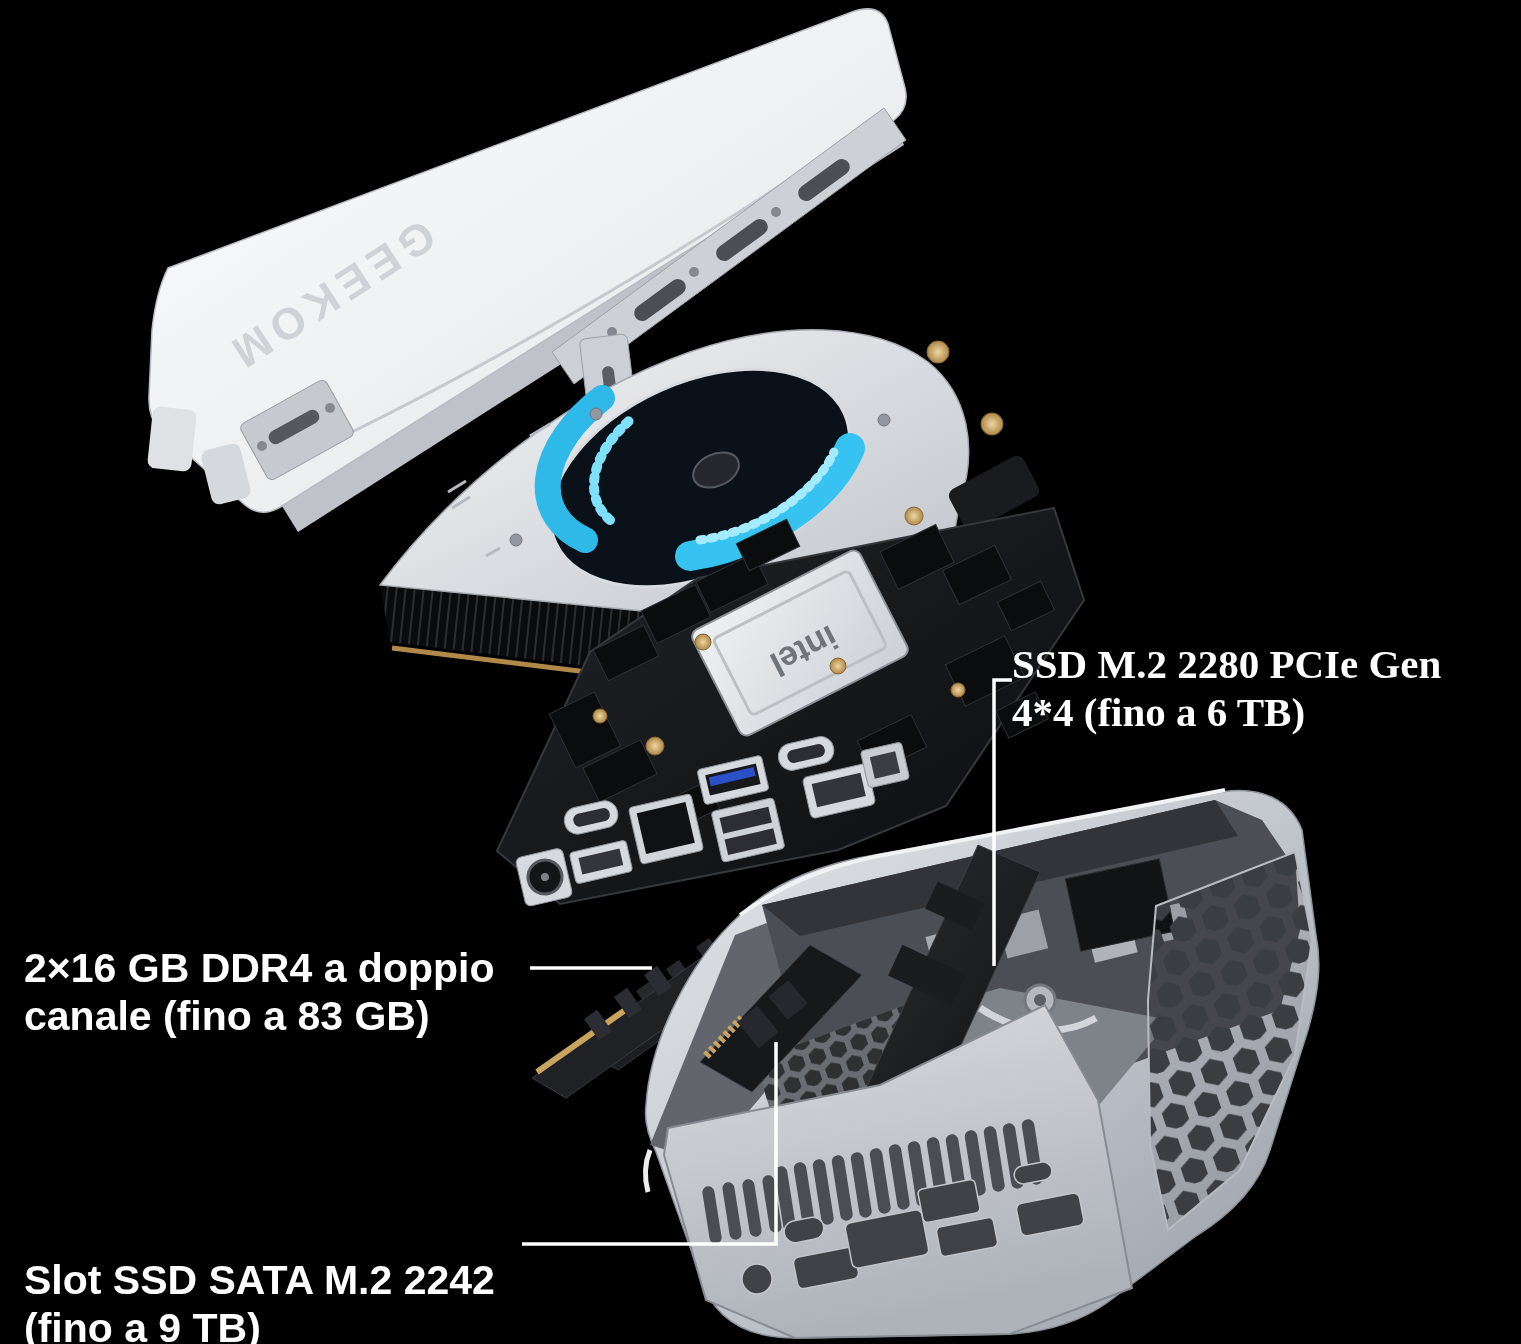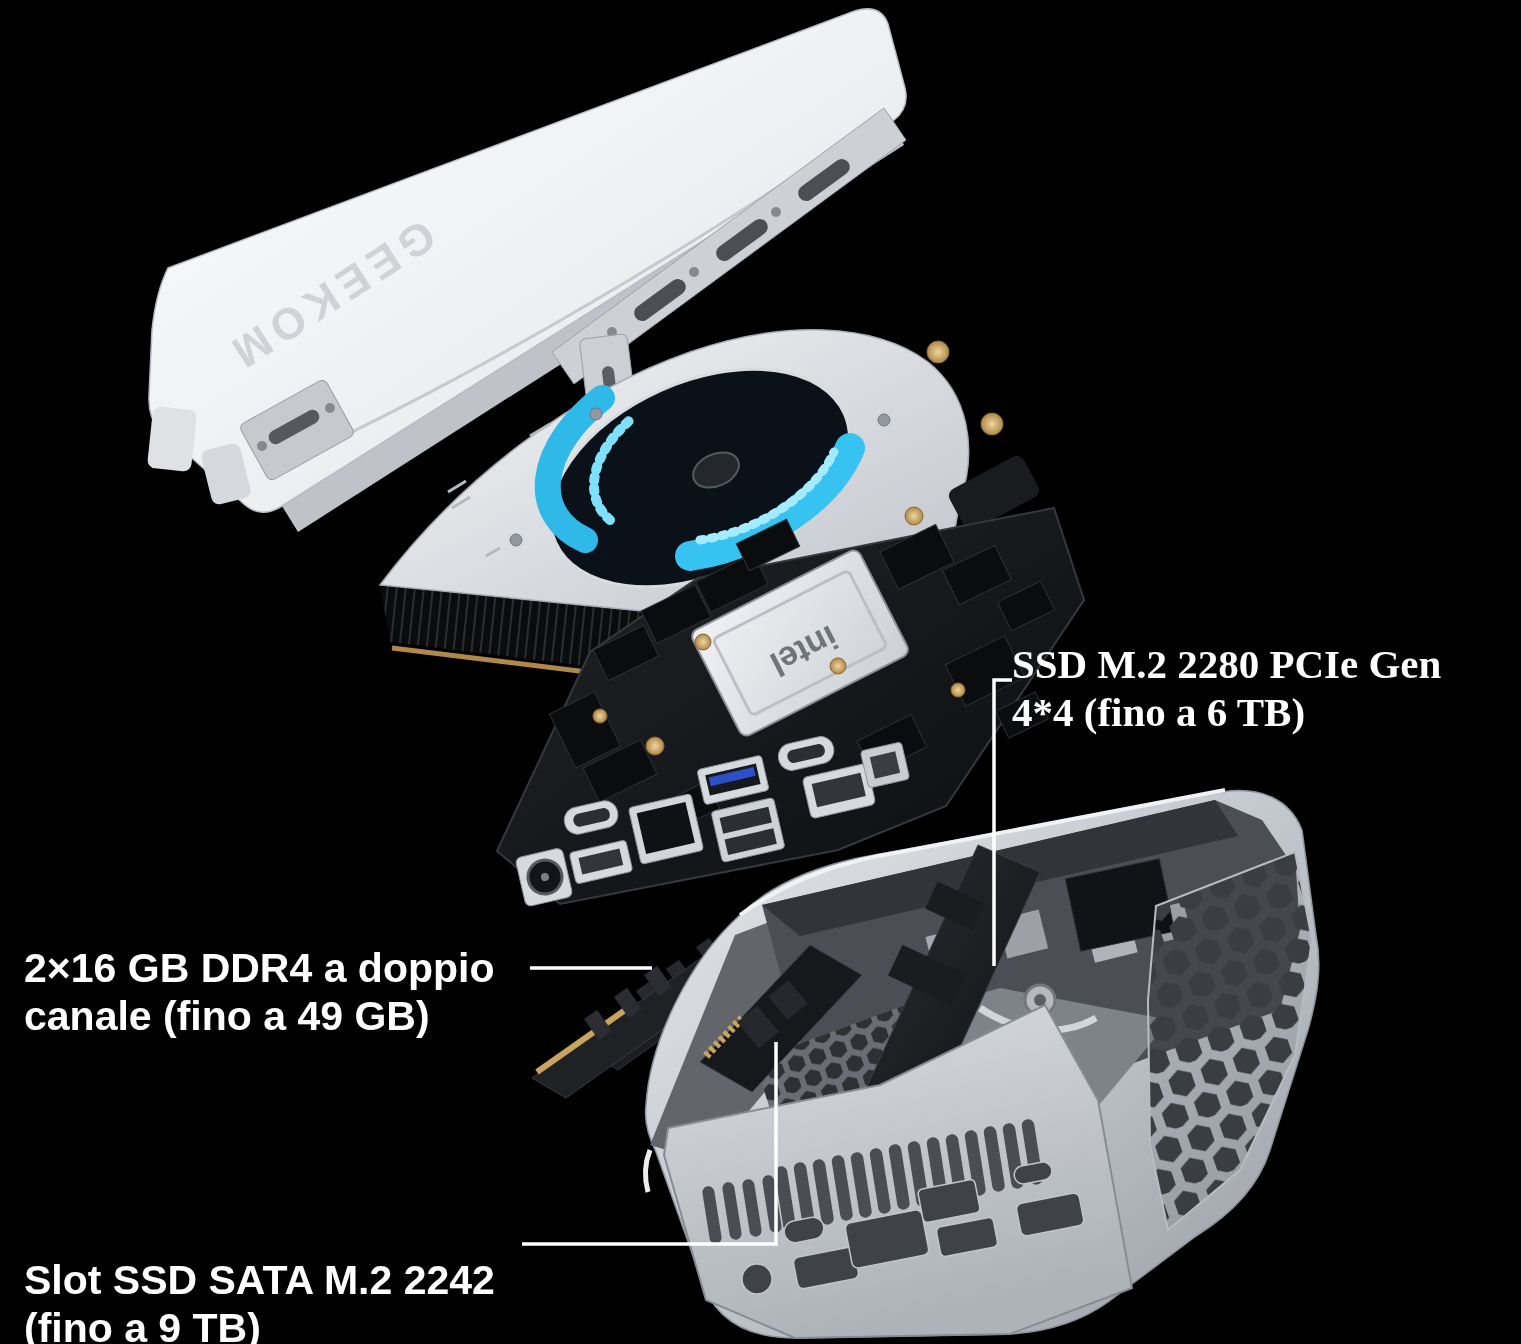--- a/index.html
+++ b/index.html
@@ -298,19 +298,19 @@
     <polyline points="522,1244 776,1244 776,1042"></polyline>
   </g>
 </svg>
 
   <div class="lbl lbl-ssd">
     <span>SSD M.2 2280 PCIe Gen</span>
     <span>4*4 (fino a 6 TB)</span>
   </div>
   <div class="lbl lbl-ram">
     <span>2×16 GB DDR4 a doppio</span>
-    <span>canale (fino a 49 GB)</span>
+    <span>canale (fino a 83 GB)</span>
   </div>
   <div class="lbl lbl-sata">
     <span>Slot SSD SATA M.2 2242</span>
     <span>(fino a 9 TB)</span>
   </div>
 </div>
 
 </body></html>

